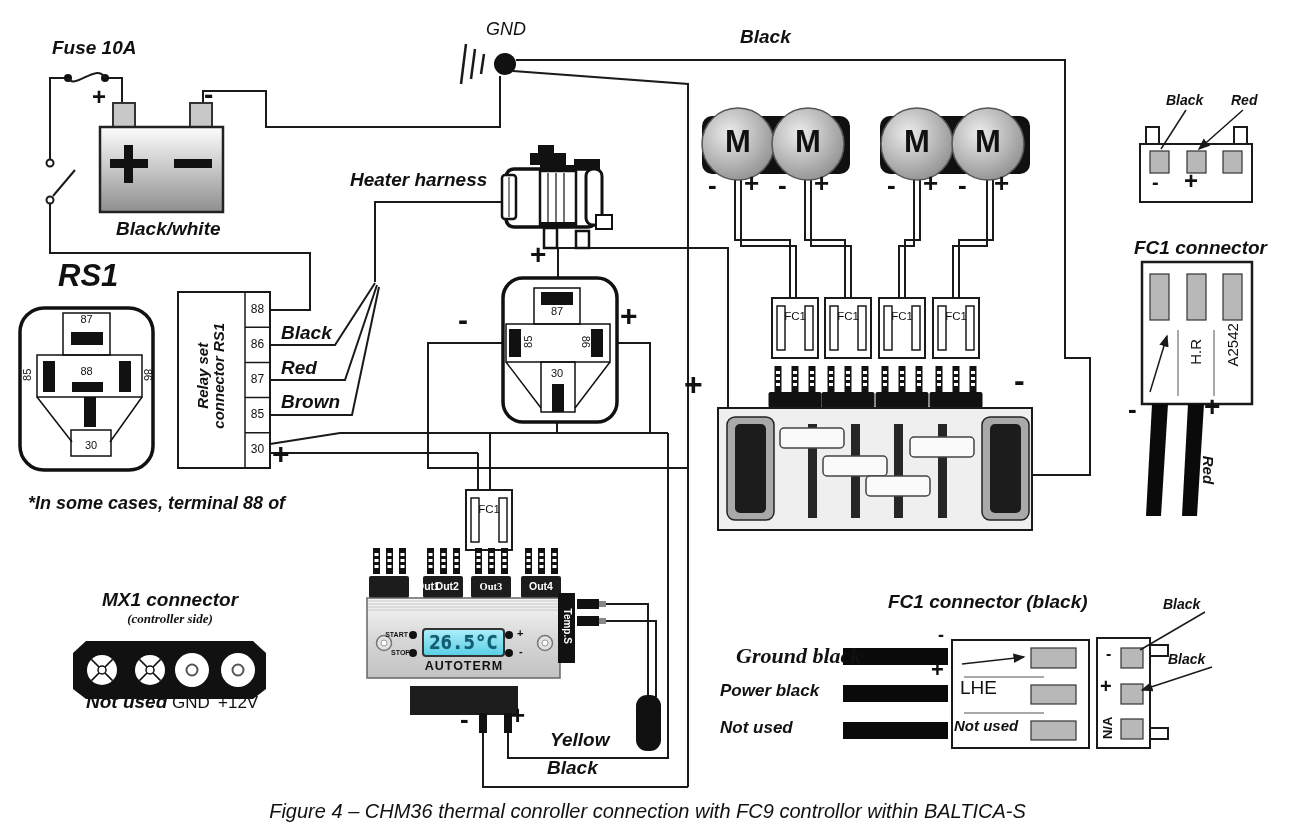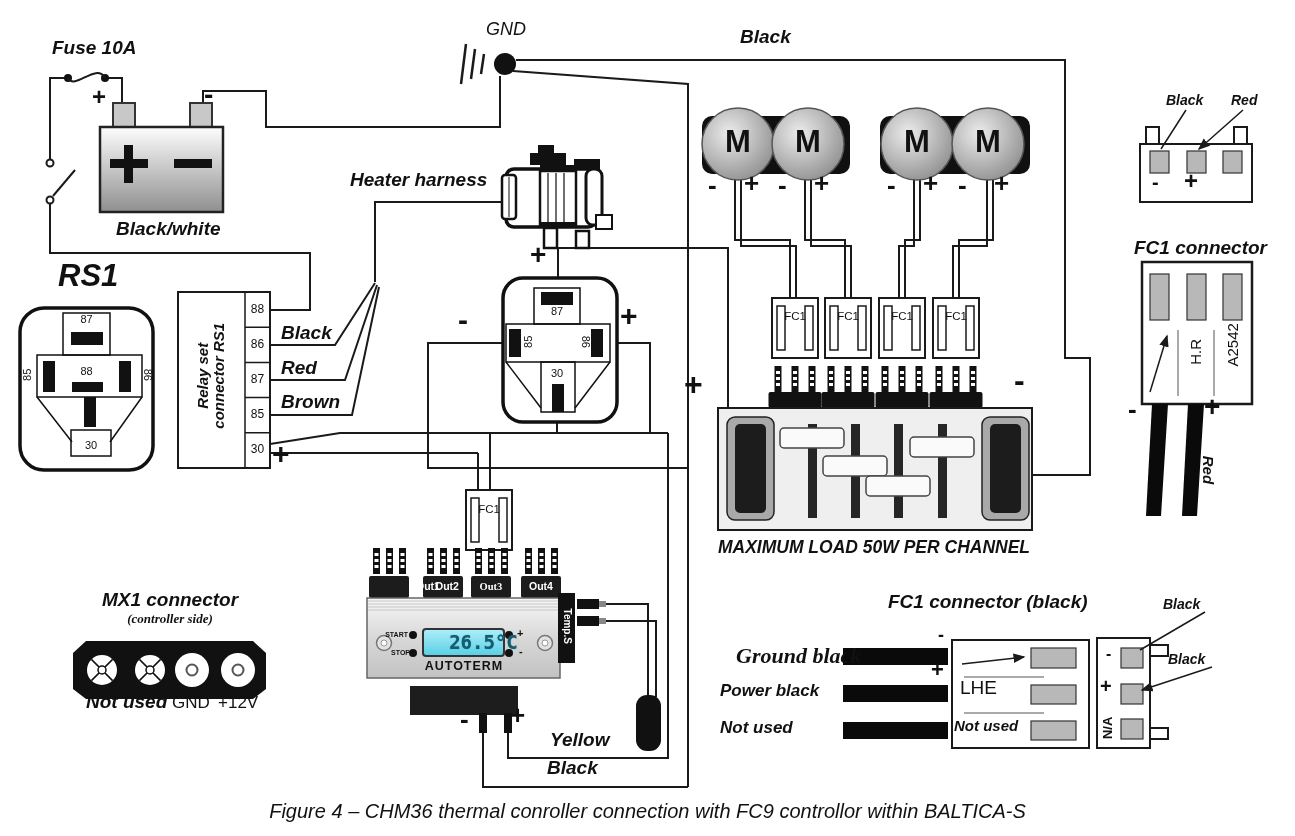--- a/index.html
+++ b/index.html
@@ -328,20 +328,21 @@
 <div class="lbl" style="left:486px;top:20px;font-size:18px;font-weight:normal;">GND</div>
 <div class="lbl" style="left:740px;top:27px;font-size:19px;">Black</div>
 <div class="lbl" style="left:350px;top:170px;font-size:19px;">Heater harness</div>
 
 <div class="lbl" style="left:58px;top:260px;font-size:31px;">RS1</div>
 <div class="lbl rg c" style="left:60px;top:314px;width:53px;font-size:11px;">87</div>
 <div class="lbl rg c" style="left:60px;top:366px;width:53px;font-size:11px;">88</div>
 <div class="lbl rg c" style="left:64px;top:440px;width:54px;font-size:11px;">30</div>
 <div class="lbl rg c rotccw" style="left:12px;top:369px;width:32px;font-size:11px;">85</div>
 <div class="lbl rg c rotcw" style="left:131px;top:369px;width:32px;font-size:11px;">86</div>
+<div class="lbl" style="left:28px;top:494px;font-size:18px;">*In some cases, terminal 88 of</div>
 
 <div class="lbl c rotccw" style="left:146px;top:360px;width:130px;font-size:15px;"><span>Relay set</span><br><span>connector RS1</span></div>
 <div class="lbl rg c" style="left:245px;top:303px;width:25px;font-size:12px;">88</div>
 <div class="lbl rg c" style="left:245px;top:338px;width:25px;font-size:12px;">86</div>
 <div class="lbl rg c" style="left:245px;top:373px;width:25px;font-size:12px;">87</div>
 <div class="lbl rg c" style="left:245px;top:408px;width:25px;font-size:12px;">85</div>
 <div class="lbl rg c" style="left:245px;top:443px;width:25px;font-size:12px;">30</div>
 <div class="lbl" style="left:281px;top:323px;font-size:19px;">Black</div>
 <div class="lbl" style="left:281px;top:358px;font-size:19px;">Red</div>
 <div class="lbl" style="left:281px;top:392px;font-size:19px;">Brown</div>
@@ -370,32 +371,31 @@
 <div class="lbl bd" style="left:958px;top:172px;font-size:26px;">-</div>
 <div class="lbl bd" style="left:994px;top:170px;font-size:26px;">+</div>
 
 <div class="lbl rg c" style="left:772px;top:310px;width:46px;font-size:11.5px;">FC1</div>
 <div class="lbl rg c" style="left:825px;top:310px;width:46px;font-size:11.5px;">FC1</div>
 <div class="lbl rg c" style="left:879px;top:310px;width:46px;font-size:11.5px;">FC1</div>
 <div class="lbl rg c" style="left:933px;top:310px;width:46px;font-size:11.5px;">FC1</div>
 
 <div class="lbl bd" style="left:684px;top:368px;font-size:32px;">+</div>
 <div class="lbl bd" style="left:1014px;top:364px;font-size:32px;">-</div>
-<div class="lbl c" style="left:712px;top:538px;width:324px;font-size:17.5px;">MAXIMUM LOAD 50W PER CHANNEL</div>
 
 <div class="lbl rg c w" style="left:369px;top:581px;width:40px;font-size:10.5px;font-weight:bold;margin-left:39px;">Out1</div>
 <div class="lbl rg c w" style="left:423px;top:581px;width:48px;font-size:10.5px;font-weight:bold;">Out2</div>
 <div class="lbl rg c w" style="left:471px;top:581px;width:40px;font-size:10.5px;font-weight:bold;font-family:Liberation Serif, serif;">Out3</div>
 <div class="lbl rg c w" style="left:521px;top:581px;width:40px;font-size:10.5px;font-weight:bold;">Out4</div>
 <div class="lbl rg c w rotcw" style="left:541px;top:621px;width:51px;font-size:10px;font-weight:bold;">Temp.S</div>
 <div class="lbl rg r" style="left:384px;top:631px;width:24px;font-size:7px;font-weight:bold;">START</div>
 <div class="lbl rg r" style="left:386px;top:649px;width:24px;font-size:7px;font-weight:bold;">STOP</div>
 <div class="lbl rg" style="left:517px;top:628px;font-size:11px;font-weight:bold;">+</div>
 <div class="lbl rg" style="left:519px;top:646px;font-size:11px;font-weight:bold;">-</div>
-<div class="lbl lcd c" style="left:424px;top:633px;width:79px;font-size:19px;font-style:normal;font-weight:bold;margin-left:20px;">26.5°C</div>
+<div class="lbl lcd c" style="left:424px;top:633px;width:79px;font-size:19px;font-style:normal;font-weight:bold;">26.5°C</div>
 <div class="lbl rg c" style="left:414px;top:660px;width:100px;font-size:12.5px;font-weight:bold;letter-spacing:1px;">AUTOTERM</div>
 <div class="lbl bd" style="left:460px;top:706px;font-size:26px;">-</div>
 <div class="lbl bd" style="left:510px;top:702px;font-size:26px;">+</div>
 <div class="lbl" style="left:550px;top:730px;font-size:19px;">Yellow</div>
 <div class="lbl" style="left:547px;top:758px;font-size:19px;">Black</div>
 
 <div class="lbl c" style="left:90px;top:590px;width:160px;font-size:19px;">MX1 connector</div>
 <div class="lbl c" style="left:90px;top:612px;width:160px;font-size:13px;font-family:Liberation Serif, serif;">(controller side)</div>
 <div class="lbl" style="left:86px;top:692px;font-size:19px;">Not used</div>
 <div class="lbl rg" style="left:172px;top:694px;font-size:17px;">GND</div>

